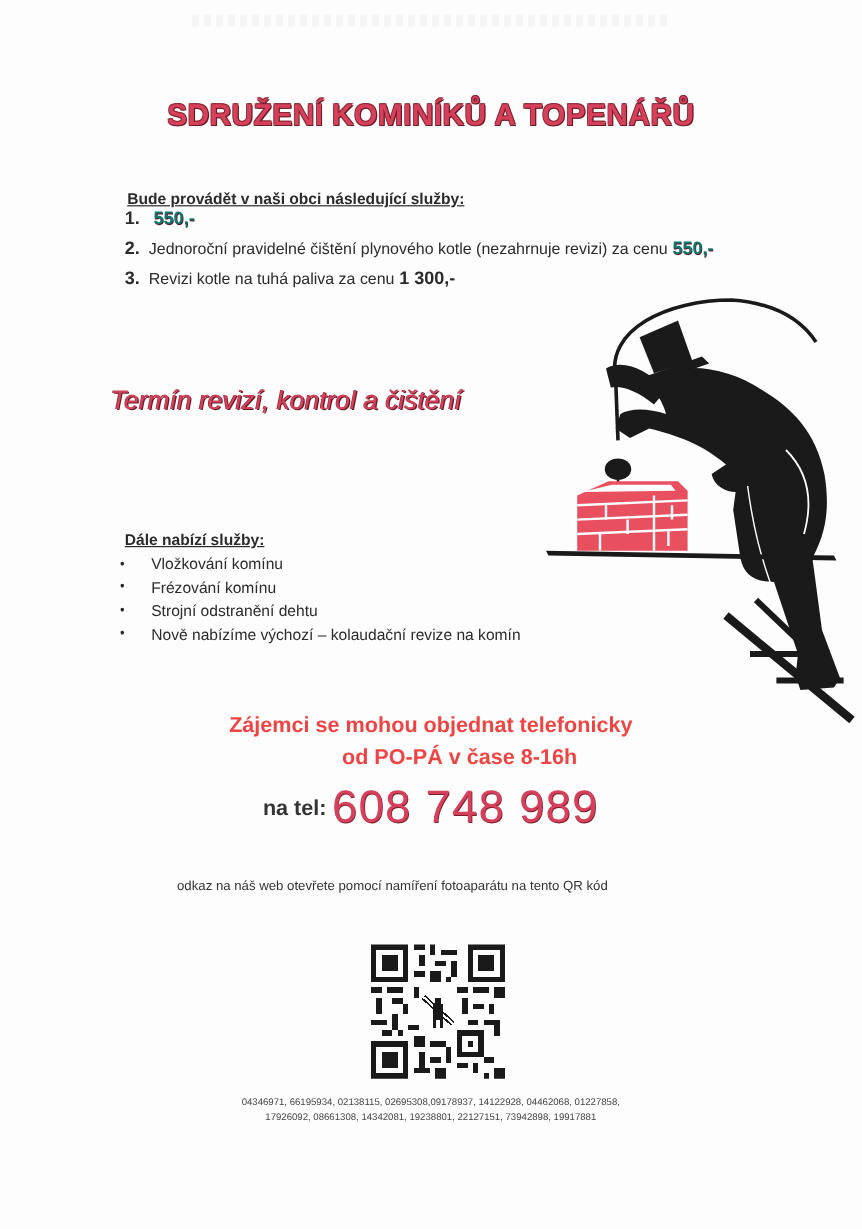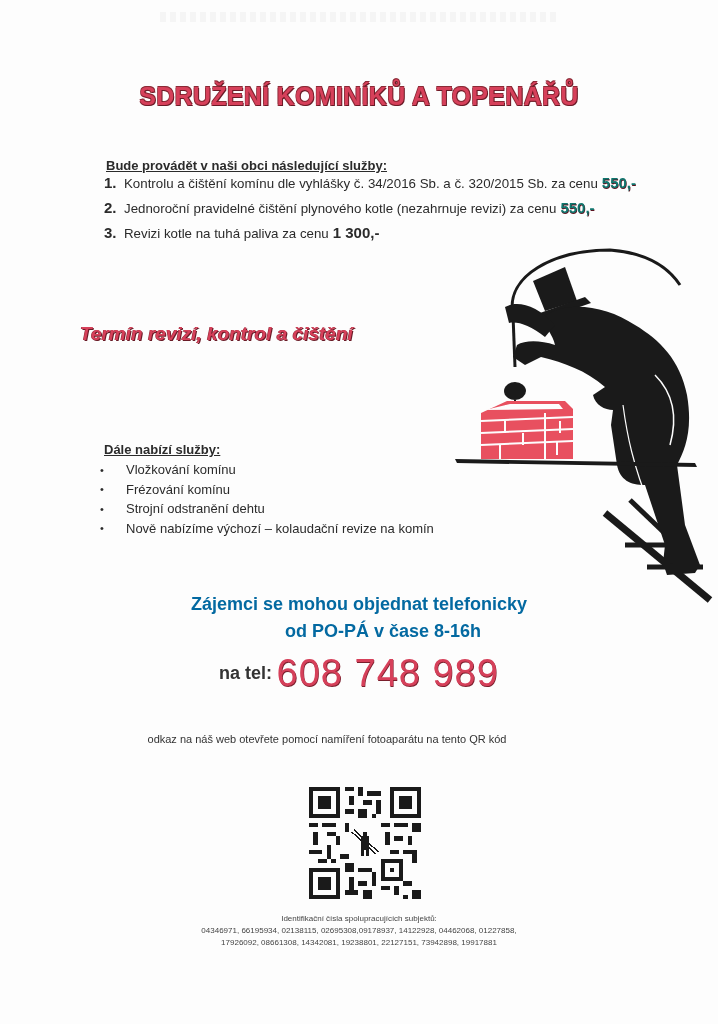--- a/index.html
+++ b/index.html
@@ -21,28 +21,28 @@
   }
   .services { left: 104px; top: 174px; margin: 0; padding: 0; list-style: none; }
   .services li { height: 25px; display: flex; align-items: baseline; font-size: 13.3px; white-space: nowrap; }
   .services .num { font-weight: bold; font-size: 15px; width: 20px; }
   .services .price {
     font-weight: bold; font-size: 15px; margin-left: 4px; color: #0f766e;
     text-shadow: 0.5px 0.5px 0 #5a1420;
   }
   .services .price.dark { color: #2b2b2b; text-shadow: none; }
   .date-block {
-    left: 80px; top: 315px; font-size: 19px; font-weight: bold; font-style: italic;
+    left: 92px; top: 315px; font-size: 22px; font-weight: normal; font-style: italic;
     color: #d6405a; line-height: 38px;
     text-shadow: 1px 1px 0 #6a1a26, -0.5px -0.5px 0 #8a2a36;
   }
   .extras { left: 100px; top: 460px; margin: 0; padding: 0; list-style: none; }
   .extras li { height: 19.5px; font-size: 13px; display: flex; align-items: center; white-space: nowrap; }
   .extras .bullet { width: 26px; font-size: 11px; }
-  .contact { left: 0; width: 718px; text-align: center; font-weight: bold; font-size: 18px; color: #0369a1; }
+  .contact { left: 0; width: 718px; text-align: center; font-weight: bold; font-size: 18px; color: #ef4444; }
   .phone-line { left: 0; width: 718px; top: 652px; text-align: center; white-space: nowrap; }
   .phone-prefix { font-size: 18px; font-weight: bold; color: #333; vertical-align: middle; }
   .phone-number {
     font-size: 38px; color: #d6405a; vertical-align: middle; letter-spacing: 1px;
     text-shadow: 0.6px 0.6px 0 #7a1e2c;
   }
   .qr-caption { left: 0; width: 654px; top: 733px; text-align: center; font-size: 11px; color: #333; }
   .qr { left: 309px; top: 787px; width: 112px; height: 112px; }
   .ids { left: 0; width: 718px; top: 913px; text-align: center; font-size: 8px; line-height: 12px; color: #444; }
   .illustration { left: 445px; top: 245px; width: 273px; height: 360px; }
@@ -54,21 +54,20 @@
 
 <div class="abs faint-top"></div>
 
 <div class="abs title">SDRUŽENÍ KOMINÍKŮ A TOPENÁŘŮ</div>
 
 <div class="abs section-heading" style="left:82px; top:158px;">Bude provádět v naši obci následující služby:</div>
 
 <ul class="abs services">
   <li>
     <span class="num">1.</span>
-    <span>Kontrolu a čištění komínu dle vyhlášky č. 34/2016 Sb. a č. 320/2015 Sb. za cenu</span>
     <span class="price">550,-</span>
   </li>
   <li>
     <span class="num">2.</span>
     <span>Jednoroční pravidelné čištění plynového kotle (nezahrnuje revizi) za cenu</span>
     <span class="price">550,-</span>
   </li>
   <li>
     <span class="num">3.</span>
     <span>Revizi kotle na tuhá paliva za cenu</span>
@@ -229,16 +228,15 @@
     <rect x="12" y="10" width="1" height="1"></rect>
       <rect x="11.5" y="11" width="2" height="3"></rect>
     <rect x="11.5" y="14" width="0.7" height="1.5"></rect>
       <rect x="12.8" y="14" width="0.7" height="1.5"></rect>
   </g>
   <path d="M 9.5 10 L 15 15" stroke="#1a1a1a" stroke-width="0.3"></path>
   <path d="M 10 9.5 L 15.5 14.5" stroke="#1a1a1a" stroke-width="0.3"></path>
 </svg>
 
 <div class="abs ids">
-  <div>Identifikační čísla spolupracujících subjektů:</div>
   <div>04346971, 66195934, 02138115, 02695308,09178937, 14122928, 04462068, 01227858,</div>
   <div>17926092, 08661308, 14342081, 19238801, 22127151, 73942898, 19917881</div>
 </div>
 
 </body></html>

